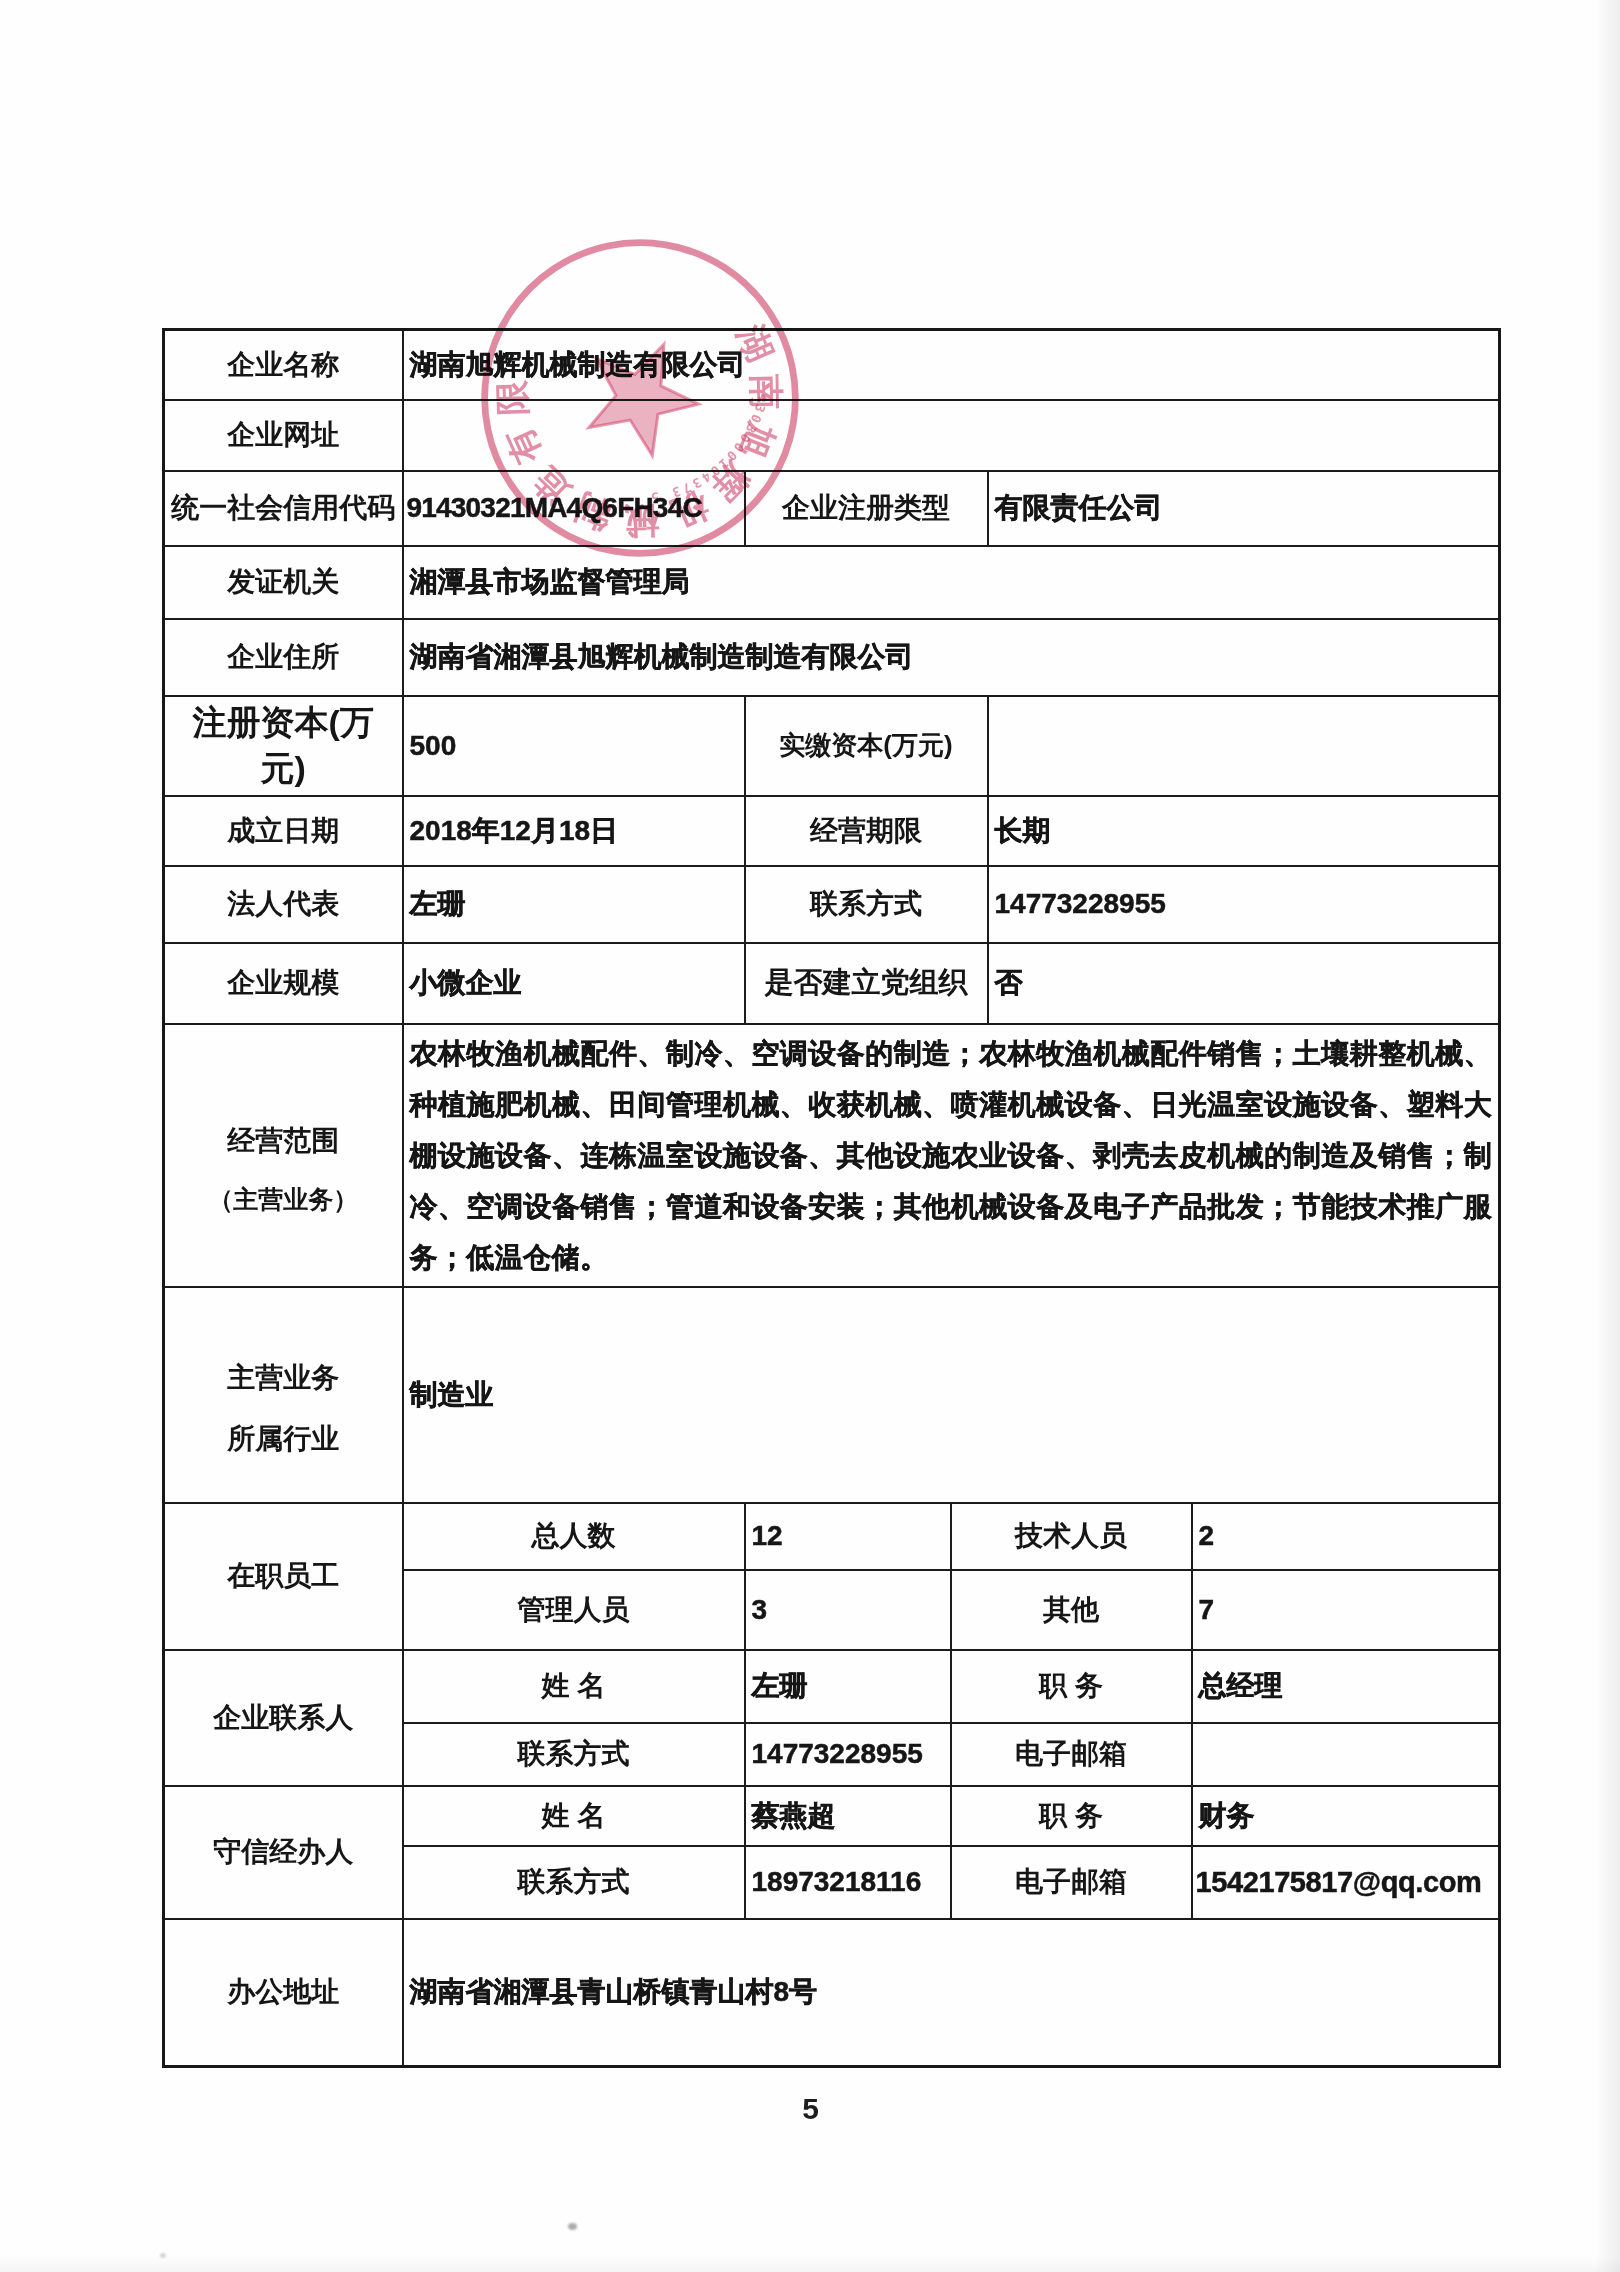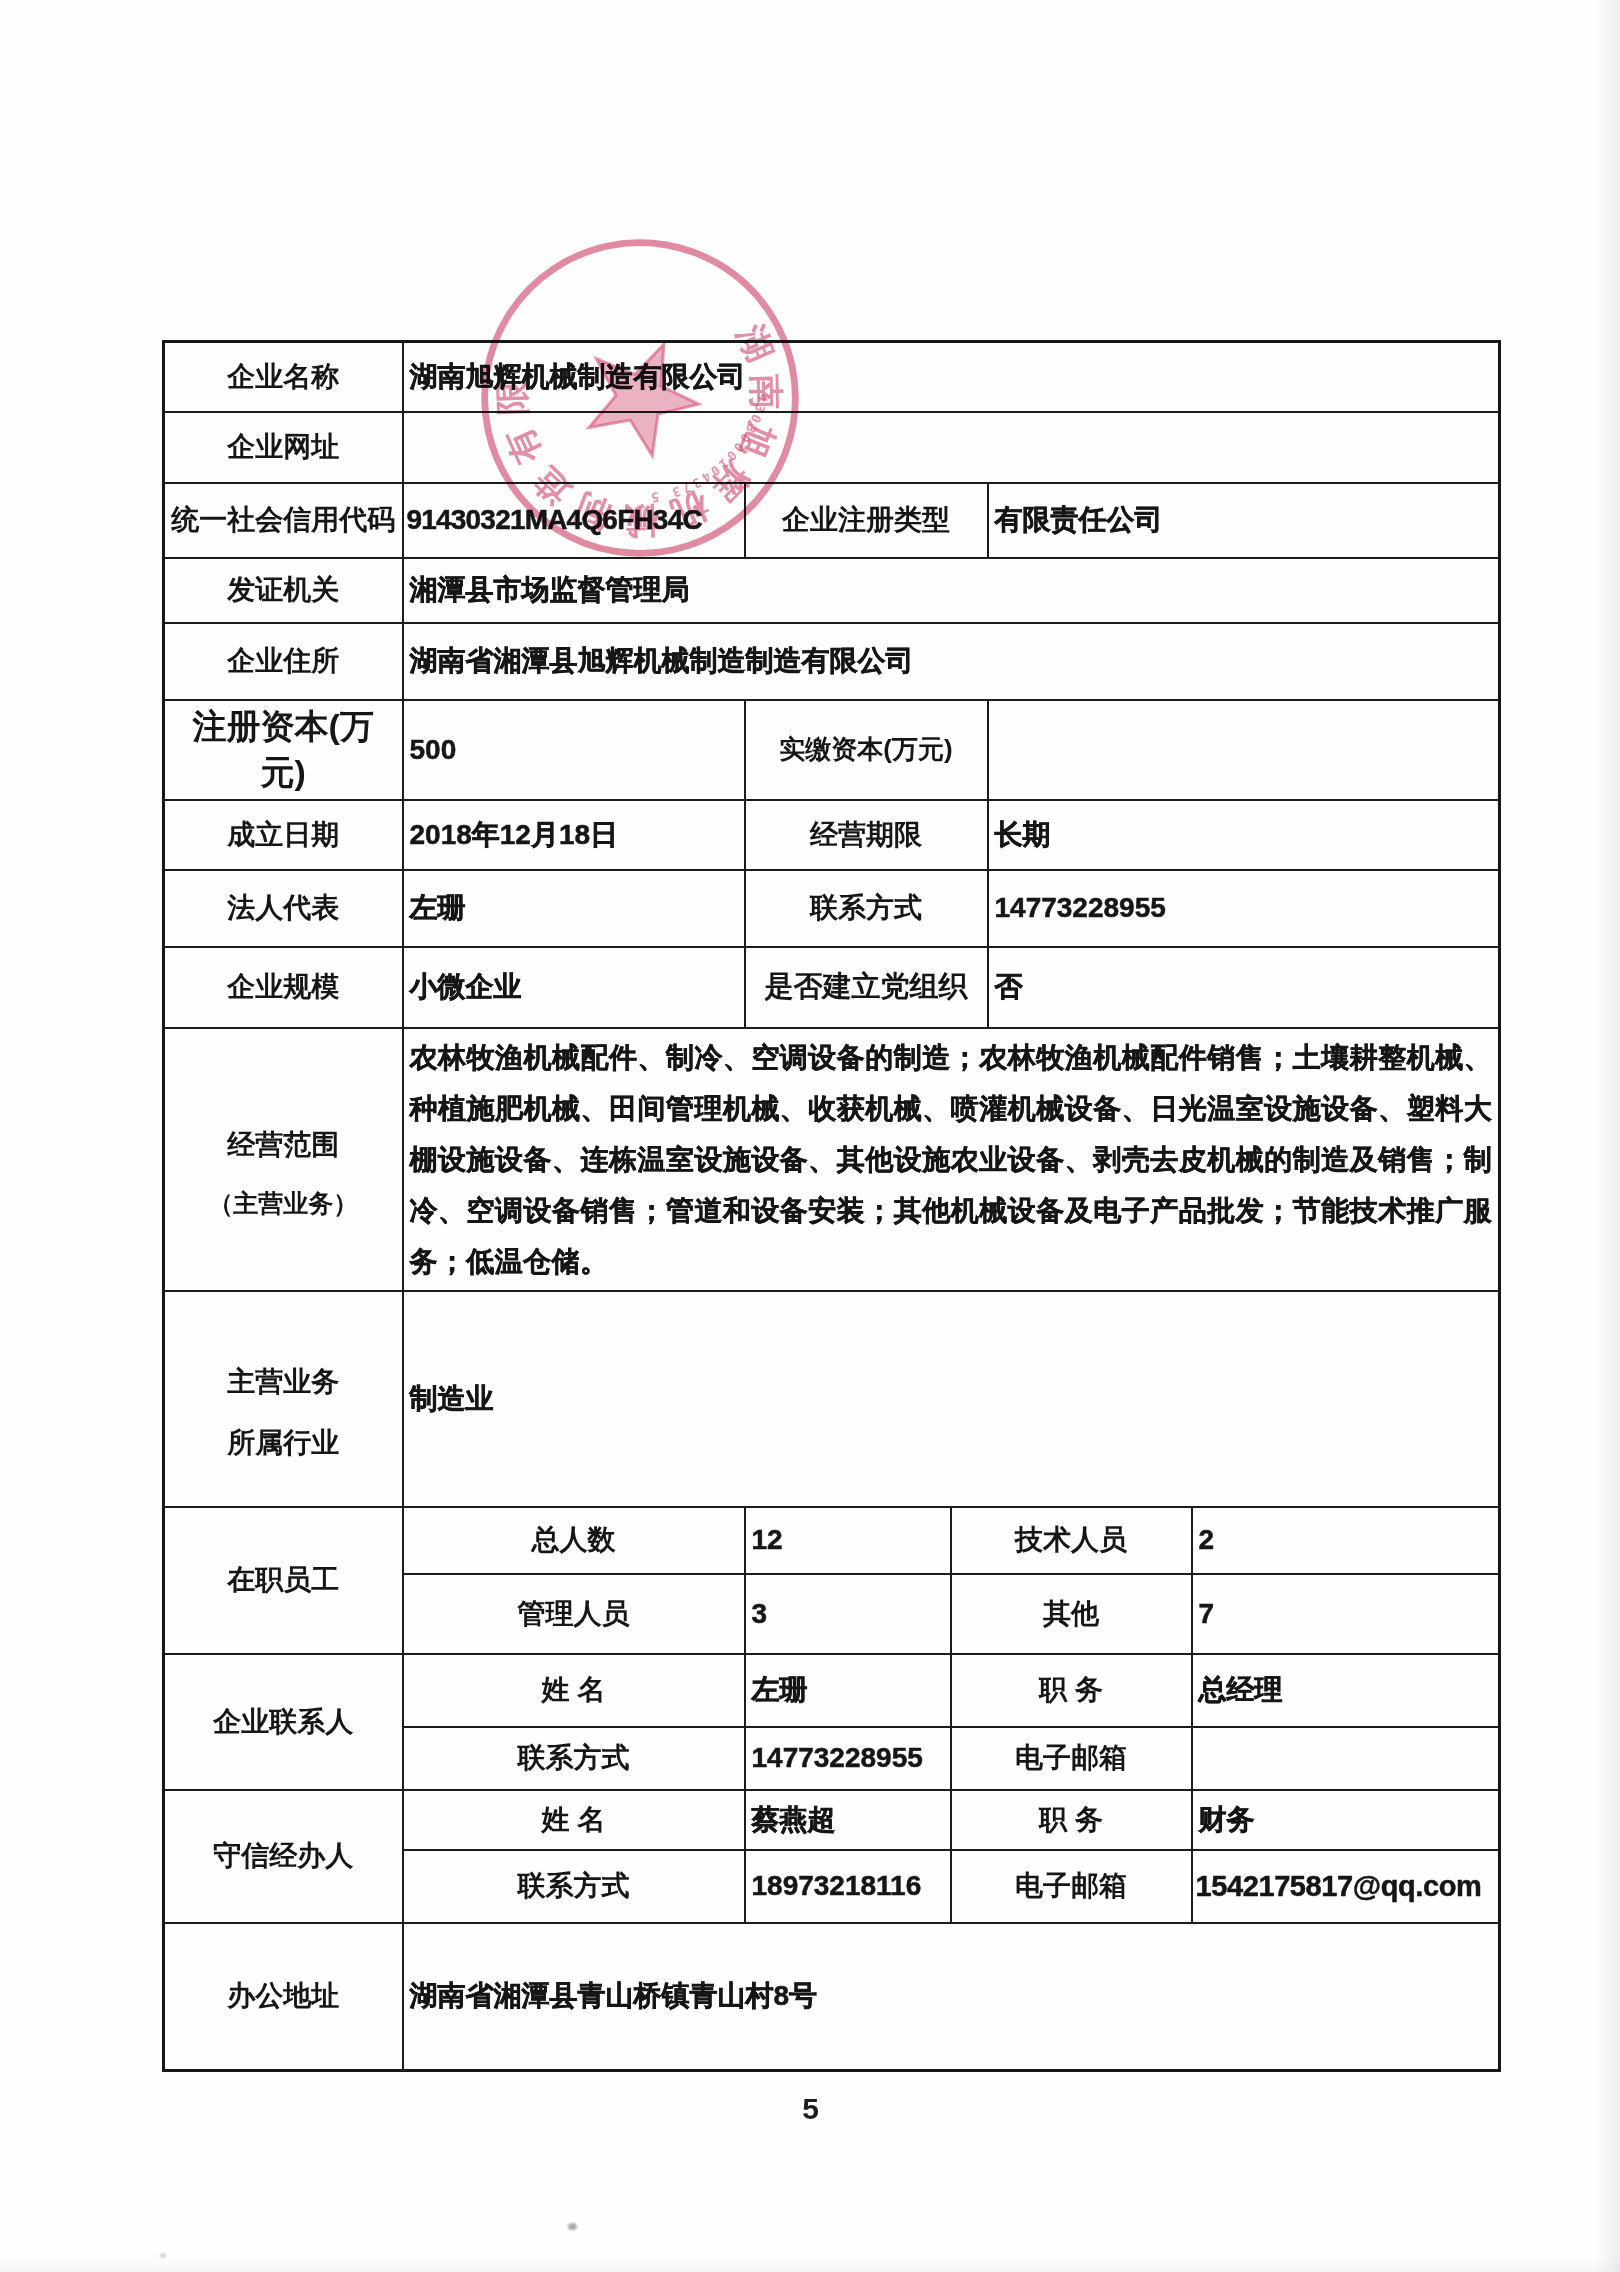--- a/index.html
+++ b/index.html
@@ -26,21 +26,21 @@
     background:rgba(70,70,80,0.45);filter:blur(0.8px);
   }
   .doc-title{
     position:absolute;left:0;top:187px;width:1621px;
     text-align:center;
     font-size:43px;font-weight:700;letter-spacing:2.3px;
     color:#141414;
     -webkit-text-stroke:0.9px #141414;
   }
   table.app-table{
-    position:absolute;left:162px;top:340px;
+    position:absolute;left:162px;top:328px;
     width:1335px;border-collapse:collapse;table-layout:fixed;
     background:transparent;
   }
   table.app-table td{
     border:2.3px solid #1c1c1c;
     font-size:28px;font-weight:600;color:#161616;
     vertical-align:middle;
     padding:3px 6px;
     overflow:hidden;
   }
@@ -61,21 +61,21 @@
     font-size:32px;line-height:51px;font-weight:700;
     text-align:justify;text-justify:inter-ideograph;
     letter-spacing:0.4px;
     -webkit-text-stroke:0.4px #161616;
   }
   .two-line{display:flex;flex-direction:column;align-items:center;gap:22.6px;margin-top:28px;}
   
   tr.r-name{height:70px;}
   tr.r-web{height:71px;}
   tr.r-code{height:75px;}
-  tr.r-issuer{height:65px;}
+  tr.r-issuer{height:73px;}
   tr.r-resid{height:77px;}
   tr.r-cap{height:66px;}
   tr.r-found{height:70px;}
   tr.r-rep{height:77px;}
   tr.r-scale{height:81px;}
   tr.r-scope{height:257px;}
   tr.r-industry{height:216px;}
   tr.r-emp1{height:67px;}
   tr.r-emp2{height:80px;}
   tr.r-con1{height:73px;}

